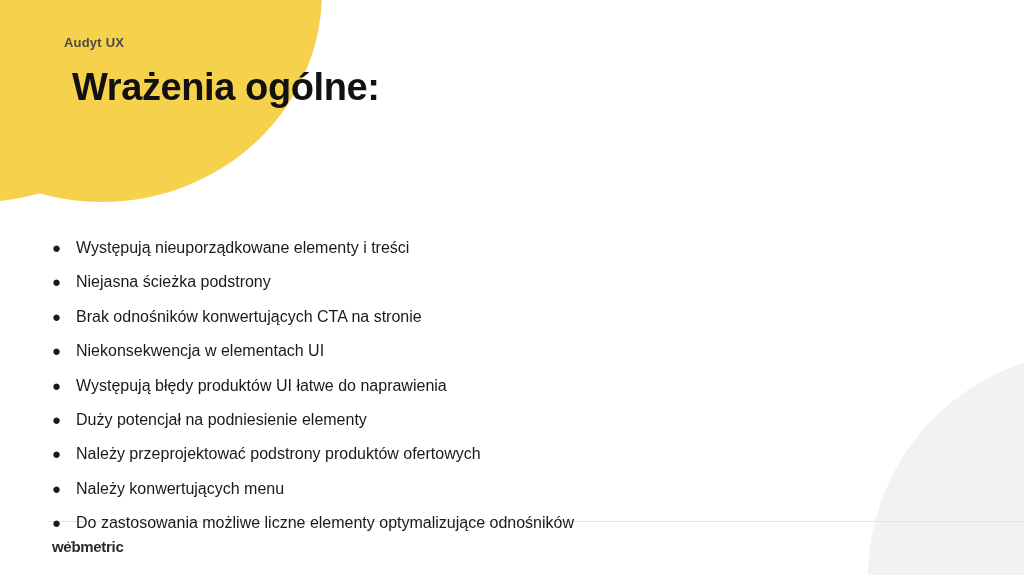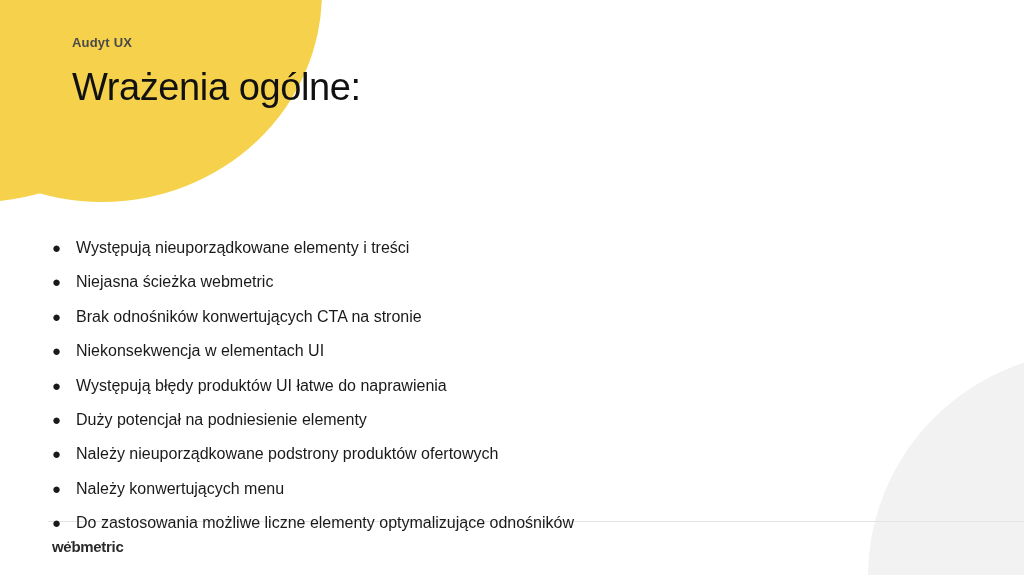--- a/index.html
+++ b/index.html
@@ -48,39 +48,39 @@
     width: 450px;
     height: 450px;
     background: #f2f2f2;
     border-radius: 50%;
     z-index: 0;
   }
 
   
   .header {
     position: absolute;
-    left: 72px;
+    left: 64px;
     top: 36px;
     z-index: 3;
   }
   .eyebrow {
     font-size: 13px;
     font-weight: bold;
     color: #4a4a4a;
     letter-spacing: 0.2px;
     line-height: 1;
     margin: 0 0 18px 0;
   }
   .slide-title {
     font-size: 38px;
-    font-weight: normal;
+    font-weight: bold;
     color: #111111;
     letter-spacing: -0.4px;
     line-height: 1.1;
-    margin: 0;
+    margin: 8px;
     white-space: nowrap;
   }
 
   
   .bullet-list {
     position: absolute;
     left: 52px;
     top: 213px;
     z-index: 3;
     list-style: none;
@@ -160,41 +160,41 @@
     <h1 class="slide-title">Wrażenia ogólne:</h1>
   </div>
 
   <ul class="bullet-list">
     <li class="bullet-item">
       <span class="bullet-dot">●</span>
       <span class="bullet-text">Występują nieuporządkowane elementy i treści</span>
     </li>
     <li class="bullet-item">
       <span class="bullet-dot">●</span>
-      <span class="bullet-text">Niejasna ścieżka webmetric</span>
+      <span class="bullet-text">Niejasna ścieżka podstrony</span>
     </li>
     <li class="bullet-item">
       <span class="bullet-dot">●</span>
       <span class="bullet-text">Brak odnośników konwertujących CTA na stronie</span>
     </li>
     <li class="bullet-item">
       <span class="bullet-dot">●</span>
       <span class="bullet-text">Niekonsekwencja w elementach UI</span>
     </li>
     <li class="bullet-item">
       <span class="bullet-dot">●</span>
       <span class="bullet-text">Występują błędy produktów UI łatwe do naprawienia</span>
     </li>
     <li class="bullet-item">
       <span class="bullet-dot">●</span>
       <span class="bullet-text">Duży potencjał na podniesienie elementy</span>
     </li>
     <li class="bullet-item">
       <span class="bullet-dot">●</span>
-      <span class="bullet-text">Należy nieuporządkowane podstrony produktów ofertowych</span>
+      <span class="bullet-text">Należy przeprojektować podstrony produktów ofertowych</span>
     </li>
     <li class="bullet-item">
       <span class="bullet-dot">●</span>
       <span class="bullet-text">Należy konwertujących menu</span>
     </li>
     <li class="bullet-item">
       <span class="bullet-dot">●</span>
       <span class="bullet-text">Do zastosowania możliwe liczne elementy optymalizujące odnośników</span>
     </li>
   </ul>

